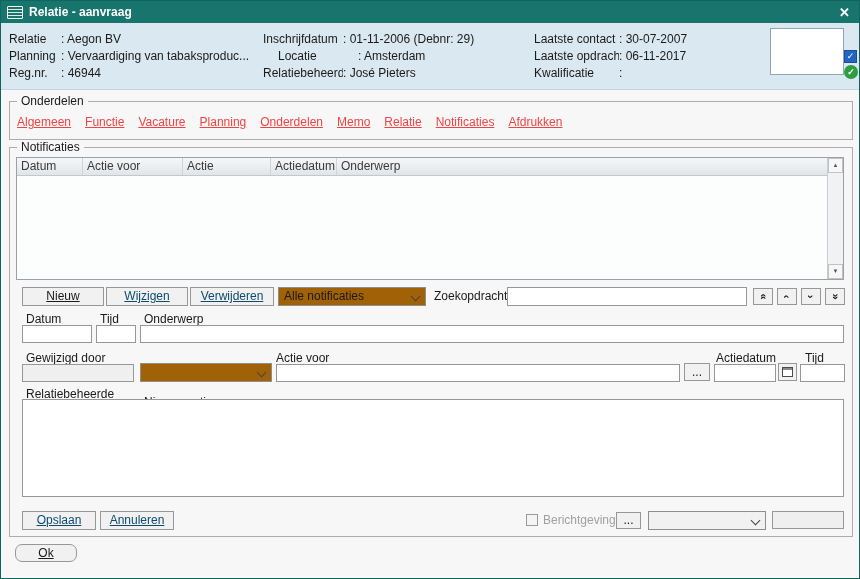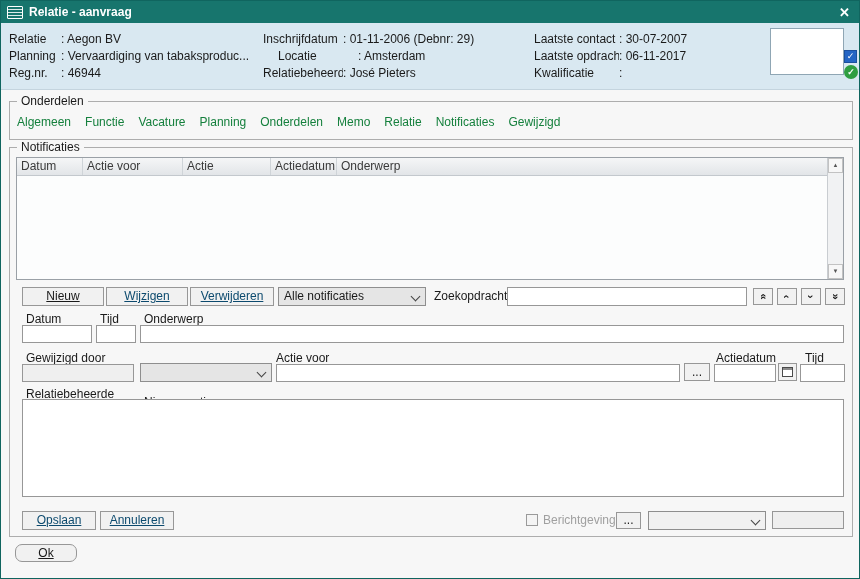--- a/index.html
+++ b/index.html
@@ -12,31 +12,31 @@
   .header{position:absolute;top:22px;left:0;right:0;height:66px;background:#d9e8f1;border-bottom:1px solid #c4d4de;}
   .hcol{position:absolute;top:8px;}
   .hrow{display:flex;height:17px;line-height:17px;white-space:nowrap;}
   .hlabel{overflow:hidden;flex:none;}
   .photo{position:absolute;right:15px;top:5px;width:72px;height:45px;background:#fff;border:1px solid #8fa6b4;}
   .chk-blue{position:absolute;right:2px;top:27px;width:13px;height:13px;background:#2465c4;border:1px solid #1b4f9e;color:#fff;font-size:9px;line-height:11px;text-align:center;box-sizing:border-box;}
   .chk-green{position:absolute;right:1px;top:42px;width:14px;height:14px;border-radius:50%;background:#2f9e41;color:#fff;font-size:9px;line-height:14px;text-align:center;font-weight:bold;}
   .groupbox{position:absolute;border:1px solid #adadad;}
   .legend{position:absolute;top:-8px;left:7px;background:#f7f7f7;padding:0 4px;line-height:14px;}
   .links{position:absolute;left:7px;top:13px;display:flex;gap:14px;white-space:nowrap;}
-  .link{color:#15803d;cursor:pointer;}
+  .link{color:#ef4444;text-decoration:underline;cursor:pointer;}
   .table{position:absolute;left:6px;top:9px;width:828px;height:123px;border:1px solid #9aa0a6;background:#fcfdfd;box-sizing:border-box;}
   .thead{display:flex;height:18px;background:linear-gradient(#f5f6f7,#e2e5e8);border-bottom:1px solid #c3c8cd;margin-right:16px;box-sizing:border-box;}
   .th{padding:1px 4px;border-right:1px solid #cfd4d8;color:#3a3a3a;overflow:hidden;white-space:nowrap;box-sizing:border-box;line-height:15px;}
   .tbody{position:absolute;left:0;top:18px;right:16px;bottom:0;}
   .vscroll{position:absolute;right:0;top:0;bottom:0;width:16px;background:#f1f2f3;border-left:1px solid #c9cdd1;box-sizing:border-box;}
   .sbtn{position:absolute;left:0;right:0;height:15px;background:#f7f7f7;border:1px solid #c2c2c2;color:#555;font-size:6px;text-align:center;line-height:13px;box-sizing:border-box;}
   .btn{position:absolute;height:19px;background:#f1f1f1;border:1px solid #979797;text-align:center;line-height:17px;cursor:pointer;box-sizing:border-box;}
   .btn .u{text-decoration:underline;}
   .btn.disabled{color:#0c4a6e;cursor:default;}
-  .combo{position:absolute;height:19px;background:#e5e5e5;border:1px solid #8e8e8e;line-height:17px;padding:0 18px 0 5px;box-sizing:border-box;white-space:nowrap;overflow:hidden;}
+  .combo{position:absolute;height:19px;background:#a16207;border:1px solid #8e8e8e;line-height:17px;padding:0 18px 0 5px;box-sizing:border-box;white-space:nowrap;overflow:hidden;}
   .combo.dis{background:#f1f1f1;}
   .chev{position:absolute;right:6px;top:5px;width:6px;height:6px;border-right:1px solid #444;border-bottom:1px solid #444;transform:rotate(45deg);}
   .lab{position:absolute;white-space:nowrap;}
   .graylab{color:#a0a0a0;}
   .tbox{position:absolute;height:18px;background:#fff;border:1px solid #979797;box-sizing:border-box;font:inherit;padding:0 3px;}
   .tbox.dis{background:#efefef;}
   .bigtext{position:absolute;background:#fff;border:1px solid #979797;box-sizing:border-box;font:inherit;resize:none;padding:2px 3px;}
   .nav{position:absolute;top:140px;right:7px;display:flex;gap:4px;}
   .navbtn{width:20px;height:17px;background:#f1f1f1;border:1px solid #979797;display:flex;align-items:center;justify-content:center;cursor:pointer;box-sizing:border-box;}
   .rot{display:inline-block;transform:rotate(90deg);font-weight:bold;font-size:11px;line-height:1;}
@@ -111,21 +111,21 @@
     <span class="legend">Onderdelen</span>
     <div class="links">
       <span class="link">Algemeen</span>
       <span class="link">Functie</span>
       <span class="link">Vacature</span>
       <span class="link">Planning</span>
       <span class="link">Onderdelen</span>
       <span class="link">Memo</span>
       <span class="link">Relatie</span>
       <span class="link">Notificaties</span>
-      <span class="link">Gewijzigd</span>
+      <span class="link">Afdrukken</span>
     </div>
   </div>
 
   <div class="groupbox" style="left:8px;top:146px;width:842px;height:388px;">
     <span class="legend">Notificaties</span>
 
     <div class="table">
       <div class="thead">
         <div class="th" style="width:66px;">Datum</div>
         <div class="th" style="width:100px;">Actie voor</div>

